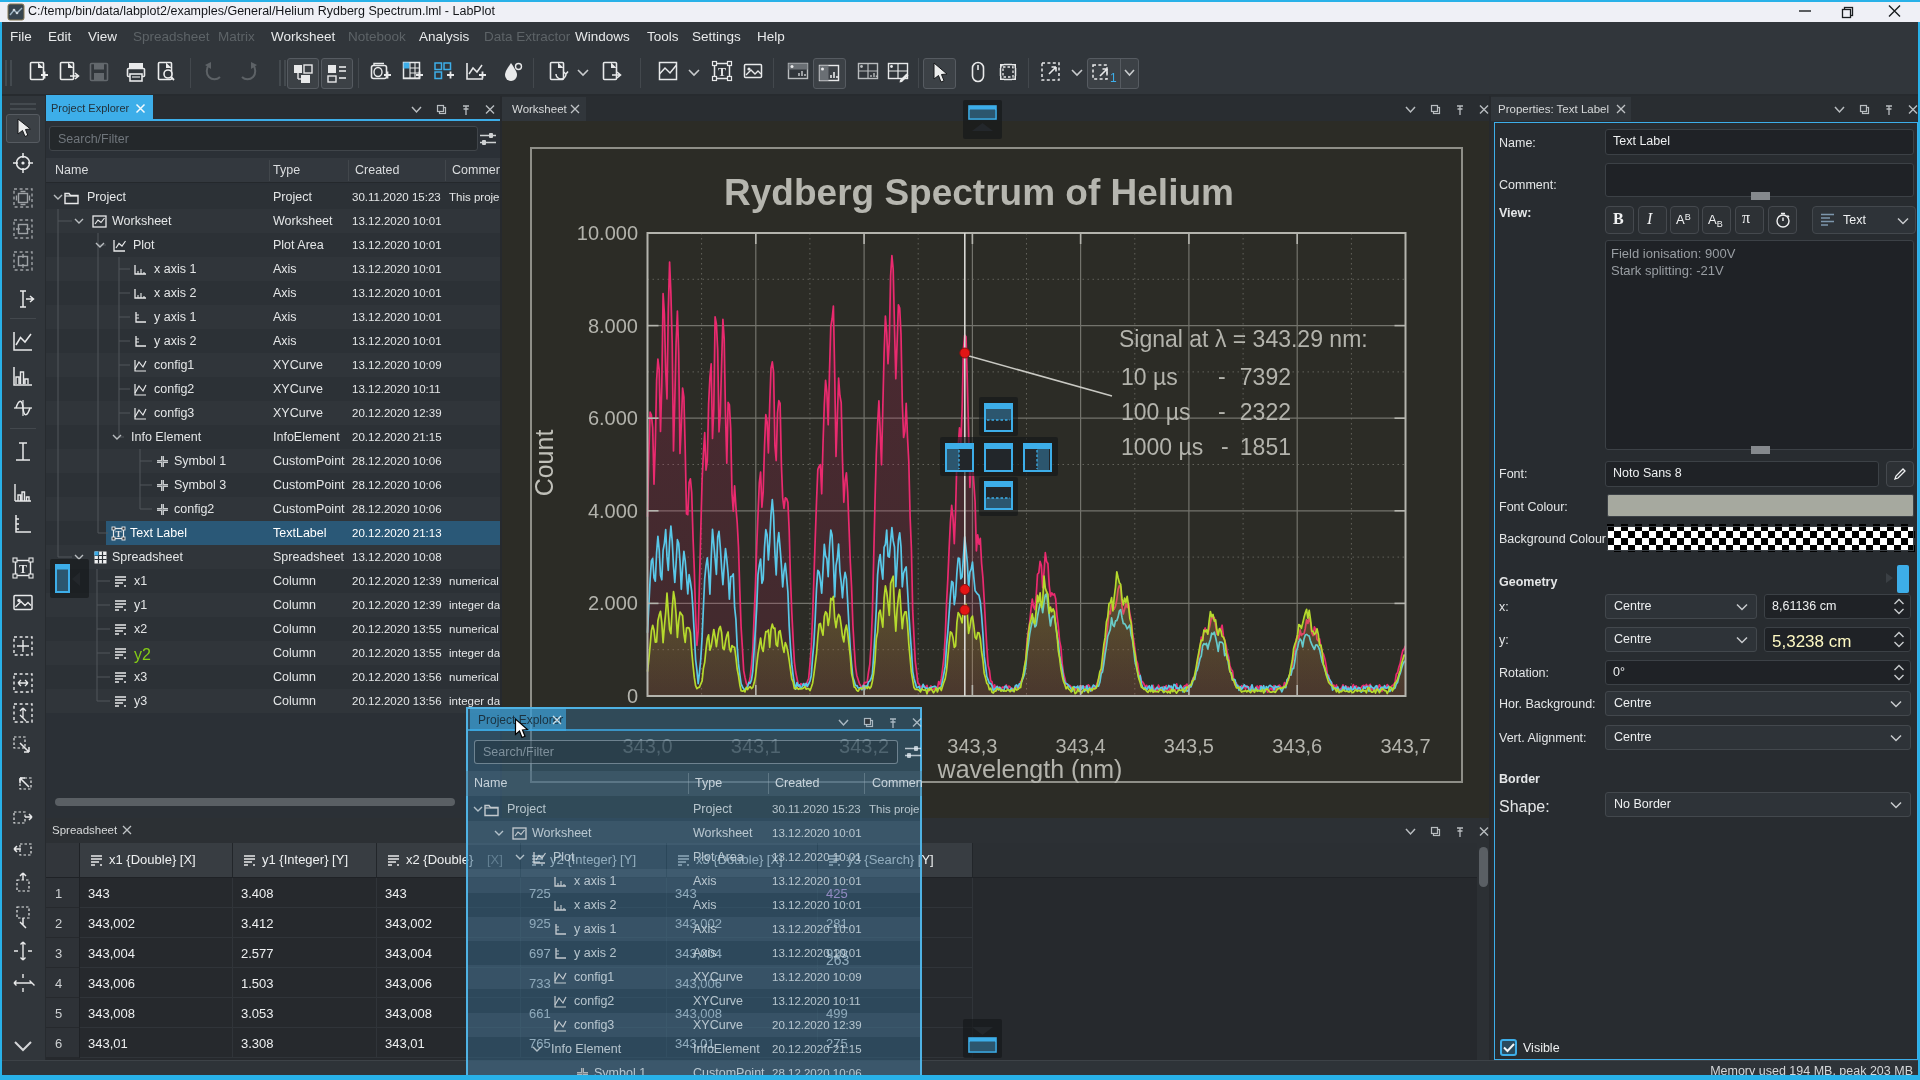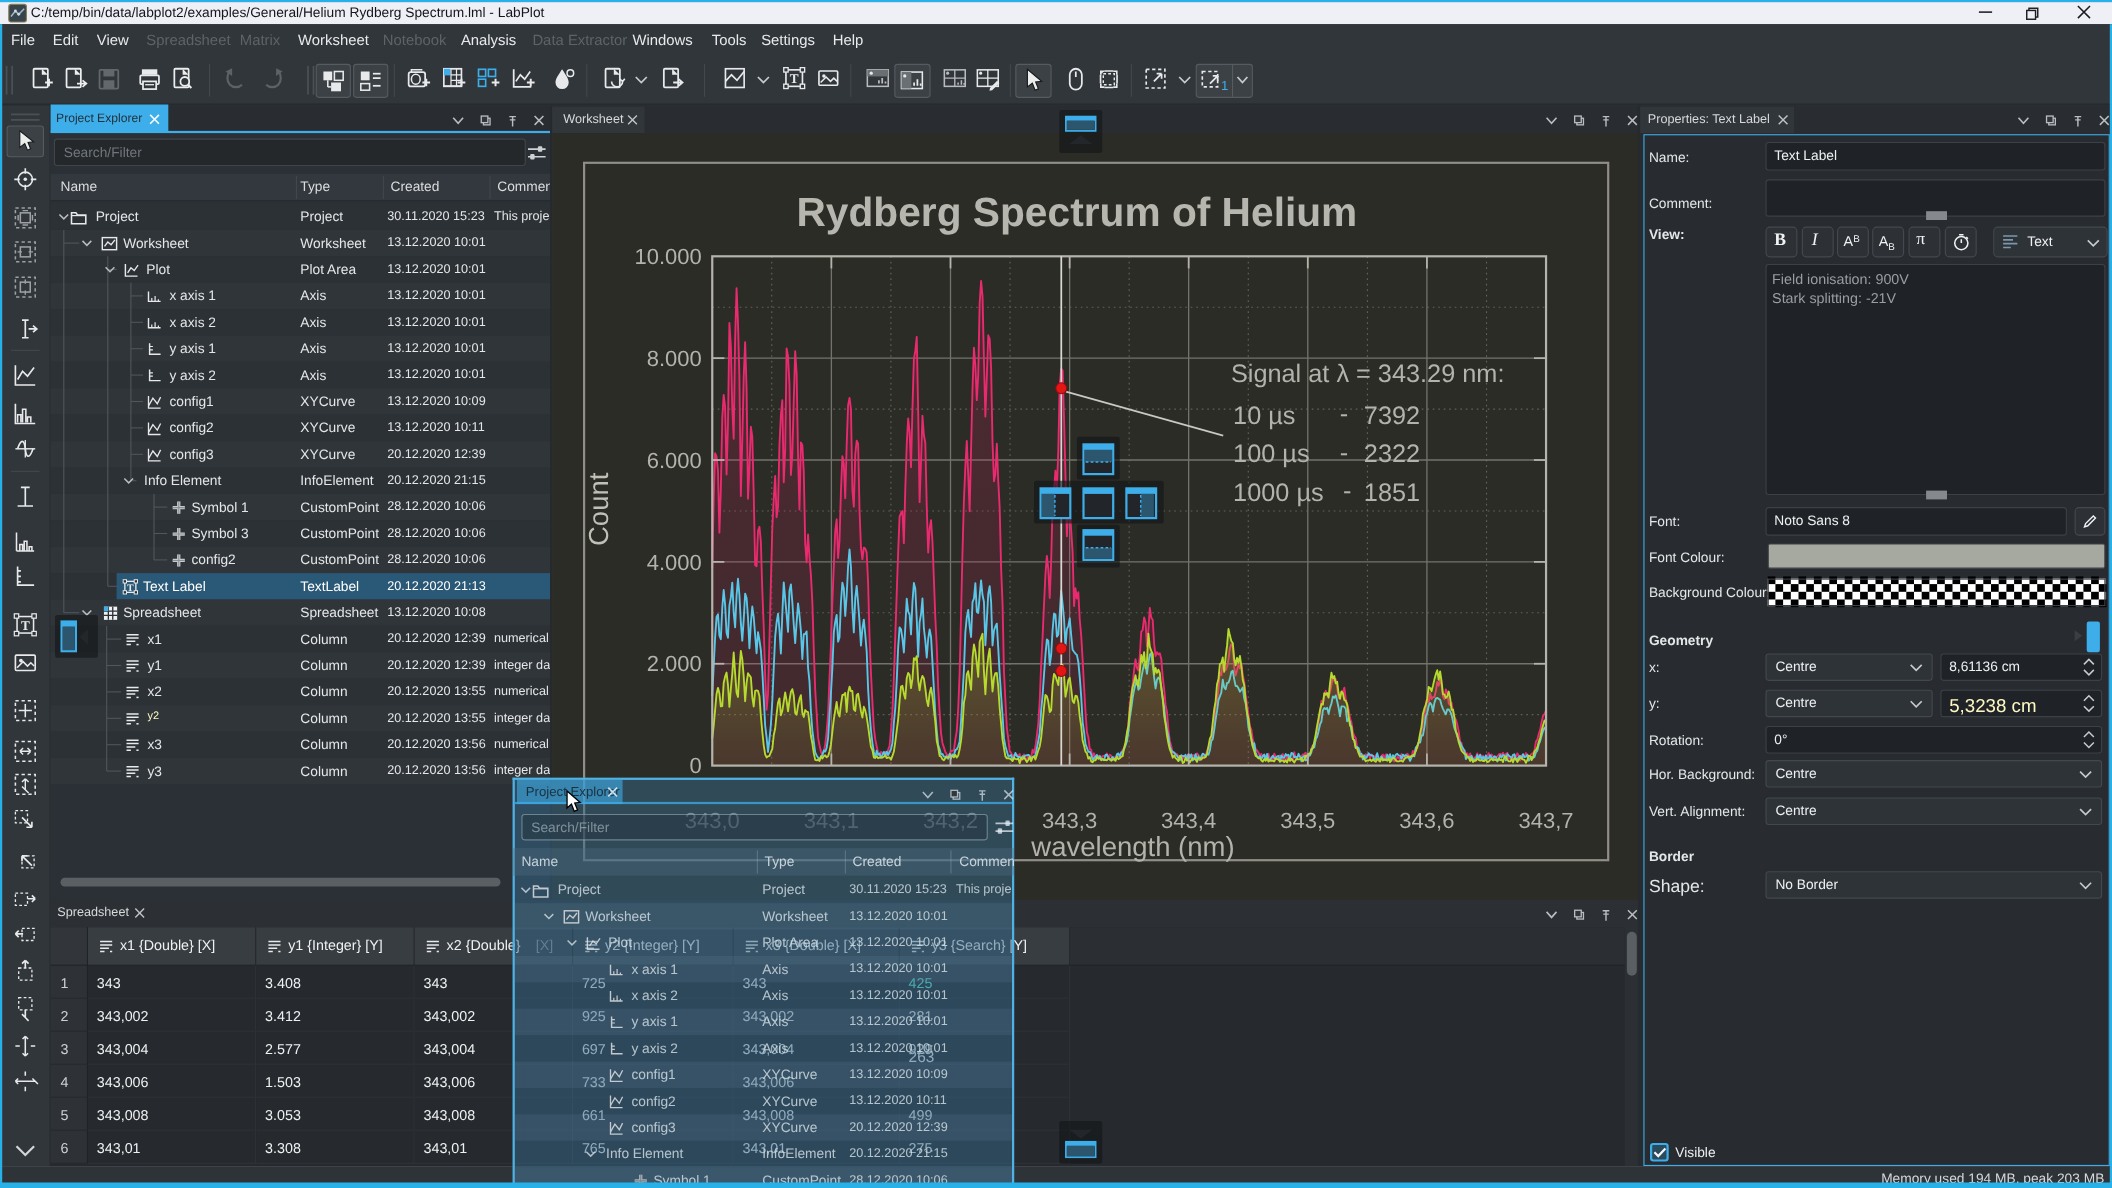--- a/index.html
+++ b/index.html
@@ -613,21 +613,21 @@
       <path d="M11 12 h2" stroke="#e8e9ea" stroke-width="1.4"></path>
     </svg>
 <div class="tx" style="left:134px;top:622px;font-size:12.5px;color:#e4e6e7">x2</div>
 <div class="tx" style="left:273px;top:622px;font-size:12.5px;color:#e4e6e7">Column</div>
 <div class="tx" style="left:352px;top:623px;font-size:11.5px;color:#e4e6e7">20.12.2020 13:55</div>
 <div class="tx" style="left:449px;top:623px;font-size:11.5px;color:#e4e6e7">numerical</div>
 <svg style="left:113px;top:646px" width="15" height="15">
       <path d="M2 3 h11 M2 6 h11 M2 9 h8 M2 12 h4" stroke="#e8e9ea" stroke-width="1.4" fill="none"></path>
       <path d="M11 12 h2" stroke="#e8e9ea" stroke-width="1.4"></path>
     </svg>
-<div class="tx" style="left:134px;top:646px;font-size:10px;color:#fef9c3">y2</div>
+<div class="tx" style="left:134px;top:646px;font-size:16px;color:#84cc16">y2</div>
 <div class="tx" style="left:273px;top:646px;font-size:12.5px;color:#e4e6e7">Column</div>
 <div class="tx" style="left:352px;top:647px;font-size:11.5px;color:#e4e6e7">20.12.2020 13:55</div>
 <div class="tx" style="left:449px;top:647px;font-size:11.5px;color:#e4e6e7">integer da</div>
 <svg style="left:113px;top:670px" width="15" height="15">
       <path d="M2 3 h11 M2 6 h11 M2 9 h8 M2 12 h4" stroke="#e8e9ea" stroke-width="1.4" fill="none"></path>
       <path d="M11 12 h2" stroke="#e8e9ea" stroke-width="1.4"></path>
     </svg>
 <div class="tx" style="left:134px;top:670px;font-size:12.5px;color:#e4e6e7">x3</div>
 <div class="tx" style="left:273px;top:670px;font-size:12.5px;color:#e4e6e7">Column</div>
 <div class="tx" style="left:352px;top:671px;font-size:11.5px;color:#e4e6e7">20.12.2020 13:56</div>
@@ -864,21 +864,21 @@
 <div class="tx" style="left:88px;top:886px;font-size:13px;color:#eef0f1">343</div>
 <div class="a" style="left:233px;top:878px;width:144px;height:30px;background:#26292d;border-right:1px solid #303439;border-bottom:1px solid #303439"></div>
 <div class="tx" style="left:241px;top:886px;font-size:13px;color:#eef0f1">3.408</div>
 <div class="a" style="left:377px;top:878px;width:144px;height:30px;background:#26292d;border-right:1px solid #303439;border-bottom:1px solid #303439"></div>
 <div class="tx" style="left:385px;top:886px;font-size:13px;color:#eef0f1">343</div>
 <div class="a" style="left:521px;top:878px;width:146px;height:30px;background:#26292d;border-right:1px solid #303439;border-bottom:1px solid #303439"></div>
 <div class="tx" style="left:529px;top:886px;font-size:13px;color:#eef0f1">725</div>
 <div class="a" style="left:667px;top:878px;width:151px;height:30px;background:#26292d;border-right:1px solid #303439;border-bottom:1px solid #303439"></div>
 <div class="tx" style="left:675px;top:886px;font-size:13px;color:#eef0f1">343</div>
 <div class="a" style="left:818px;top:878px;width:155px;height:30px;background:#26292d;border-right:1px solid #303439;border-bottom:1px solid #303439"></div>
-<div class="tx" style="left:826px;top:886px;font-size:13px;color:#5eead4">425</div>
+<div class="tx" style="left:826px;top:886px;font-size:13px;color:#f0abfc">425</div>
 <div class="a" style="left:46px;top:908px;width:34px;height:30px;background:#2e3237;border-right:1px solid #1f2226;border-bottom:1px solid #26292d"></div>
 <div class="tx" style="left:55px;top:916px;font-size:13px;color:#ced1d3">2</div>
 <div class="a" style="left:80px;top:908px;width:153px;height:30px;background:#26292d;border-right:1px solid #303439;border-bottom:1px solid #303439"></div>
 <div class="tx" style="left:88px;top:916px;font-size:13px;color:#eef0f1">343,002</div>
 <div class="a" style="left:233px;top:908px;width:144px;height:30px;background:#26292d;border-right:1px solid #303439;border-bottom:1px solid #303439"></div>
 <div class="tx" style="left:241px;top:916px;font-size:13px;color:#eef0f1">3.412</div>
 <div class="a" style="left:377px;top:908px;width:144px;height:30px;background:#26292d;border-right:1px solid #303439;border-bottom:1px solid #303439"></div>
 <div class="tx" style="left:385px;top:916px;font-size:13px;color:#eef0f1">343,002</div>
 <div class="a" style="left:521px;top:908px;width:146px;height:30px;background:#26292d;border-right:1px solid #303439;border-bottom:1px solid #303439"></div>
 <div class="tx" style="left:529px;top:916px;font-size:13px;color:#eef0f1">925</div>

